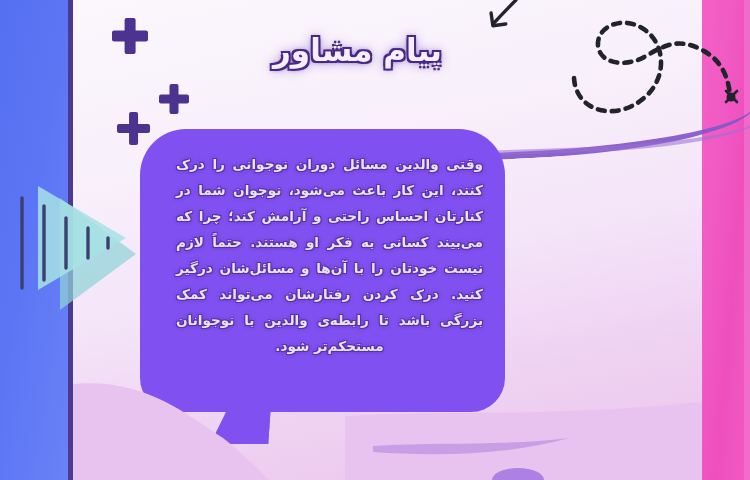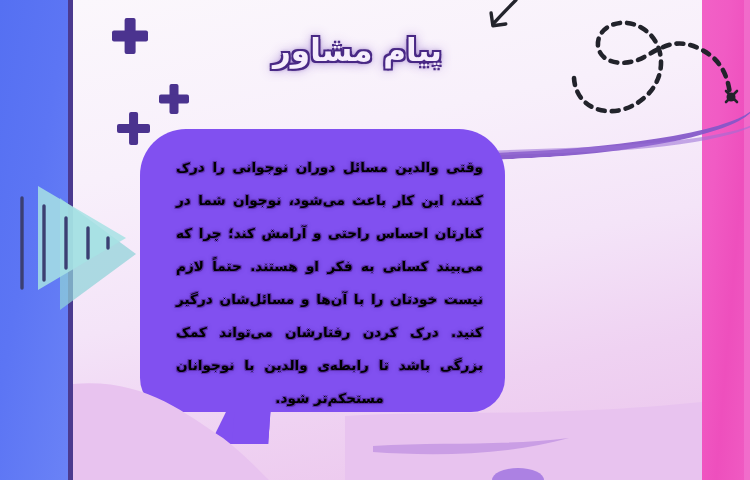--- a/index.html
+++ b/index.html
@@ -130,25 +130,25 @@
     width:58px; height:52px;
   }
 
   #bubble-text {
     position:absolute; left:0; top:0;
     width:100%; height:100%;
     padding:22px 22px 0 36px;
     direction:rtl;
     text-align:justify;
     text-align-last:center;
-    color:#000000;
+    color:#e5e5e5;
     font-family:"DejaVu Sans", sans-serif;
     font-size:13.6px;
     font-weight:bold;
-    line-height:33px;
+    line-height:26px;
     text-shadow:
       1px 1px 0 #5c2fae, -1px 1px 0 #5c2fae,
       1px -1px 0 #5c2fae, -1px -1px 0 #5c2fae,
       0 0 4px rgba(70,30,140,.7);
   }
 
   
   #bottom-wave {
     position:absolute; left:73px; bottom:0;
     width:629px; height:120px;

